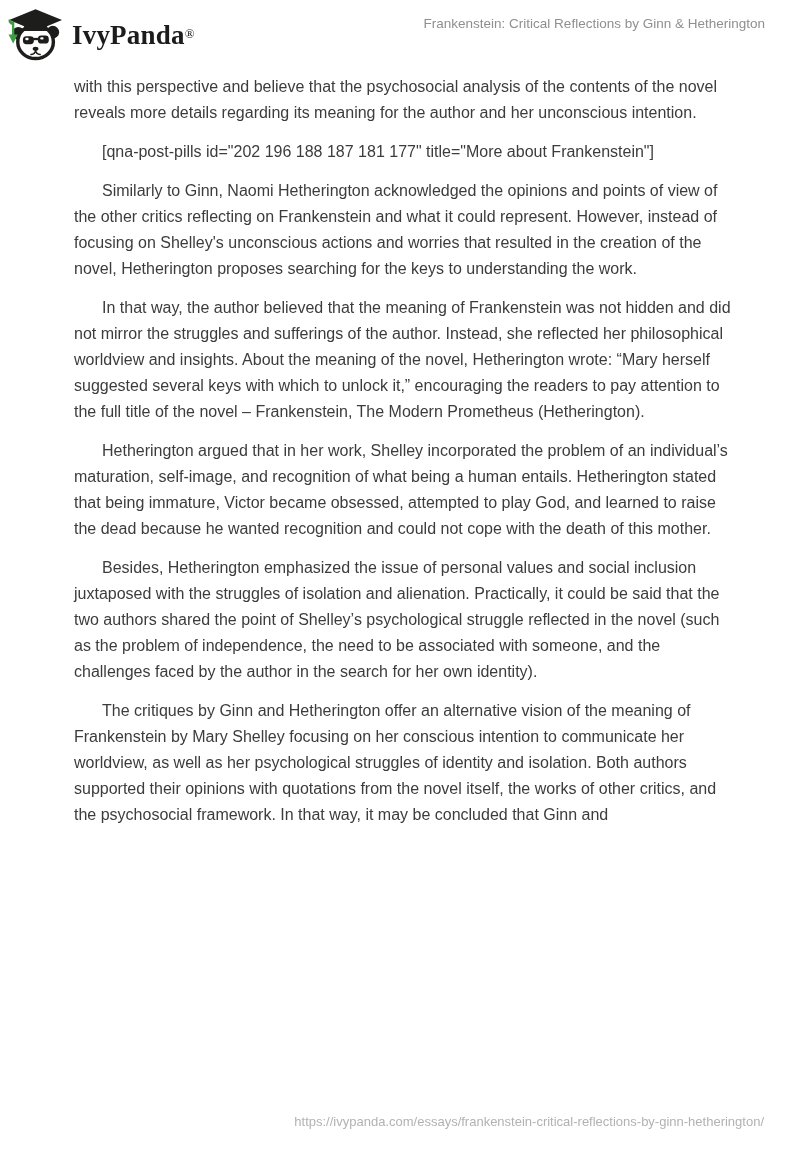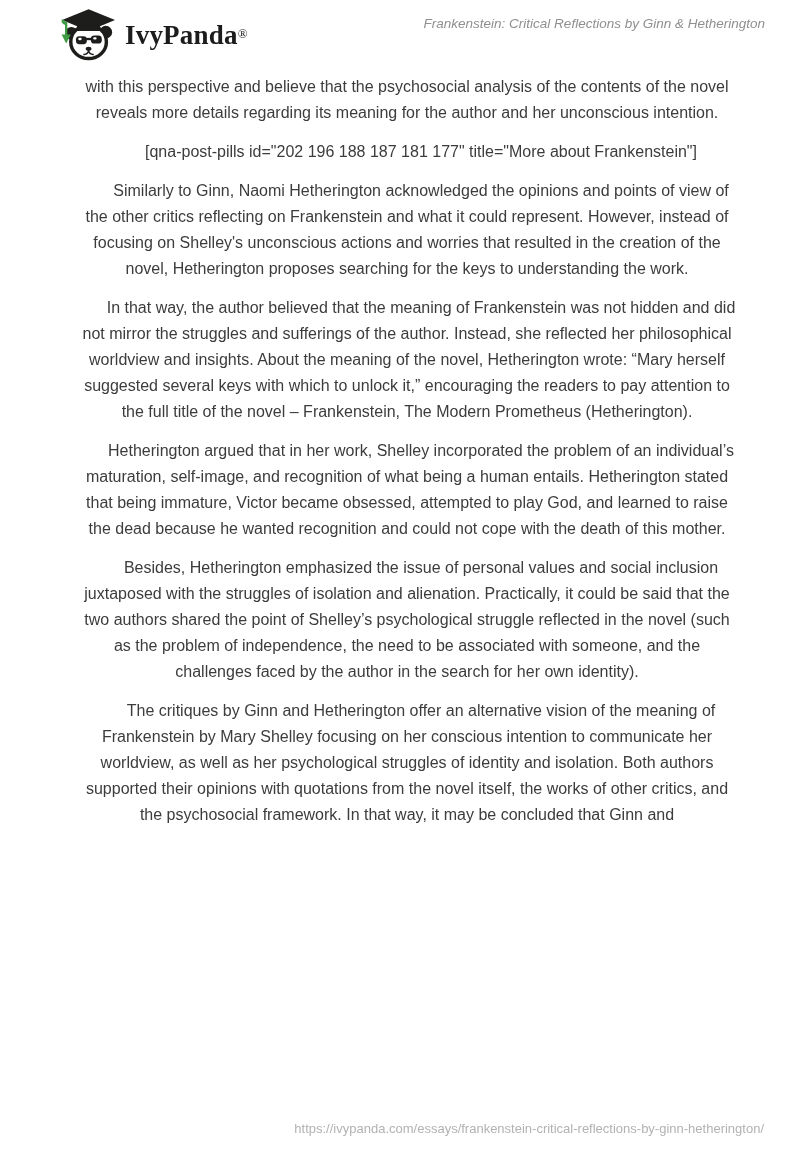--- a/index.html
+++ b/index.html
@@ -11,23 +11,22 @@
     margin: 0 auto;
     background: #ffffff;
     font-family: "Liberation Sans", "DejaVu Sans", sans-serif;
     overflow: hidden;
   }
   
   .header {
     display: flex;
     justify-content: space-between;
     align-items: flex-start;
-    padding: 8px 35px 0 20px;
+    padding: 8px 35px 0 4px;
     height: 62px;
-    margin-left: 37px;
   }
   .brand { display: flex; align-items: center; gap: 6px; }
   .brand-icon { width: 62px; height: 54px; display: block; }
   .brand-name {
     font-family: "Liberation Serif", "DejaVu Serif", serif;
     font-weight: 700;
     font-size: 27px;
     color: #1c1c1c;
     letter-spacing: 0.2px;
   }
@@ -36,47 +35,46 @@
     font-size: 13px;
     color: #1c1c1c;
     vertical-align: super;
     line-height: 1;
   }
   .running-head {
     margin-top: 8px;
     font-size: 13.5px;
     color: #8f8f8f;
     text-align: right;
-    font-style: italic;
   }
   
   .content {
     margin: 0 60px 0 74px;
     padding-top: 12px;
     color: #3c3c3c;
     font-size: 16px;
     line-height: 26px;
-    text-align: center;
+    text-align: left;
   }
   .content p { margin: 13px 0; }
   .content p.indent { text-indent: 28px; }
   .content p:first-child { margin-top: 0; }
   .content h2 {
     font-size: 28px;
     line-height: 36px;
     font-weight: 700;
     color: #1f1f1f;
     letter-spacing: -0.3px;
     margin: 18px 0 20px 0;
   }
   
   .footer-url {
     position: absolute;
     right: 36px;
-    bottom: 24px;
+    bottom: 31px;
     font-size: 13px;
     color: #b2b2b2;
     text-decoration: none;
   }
 </style>
 </head>
 <body>
 
 <div class="page">
 

